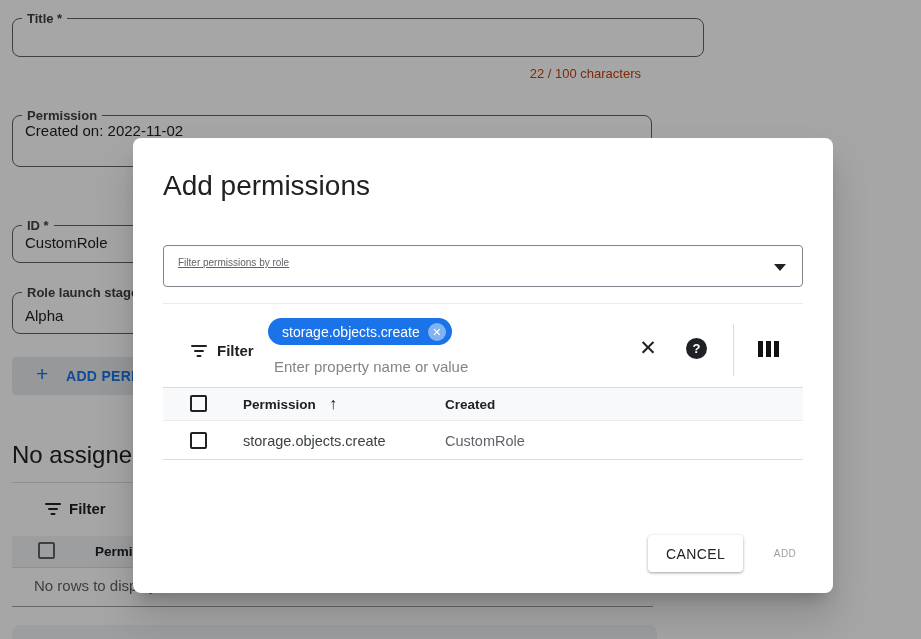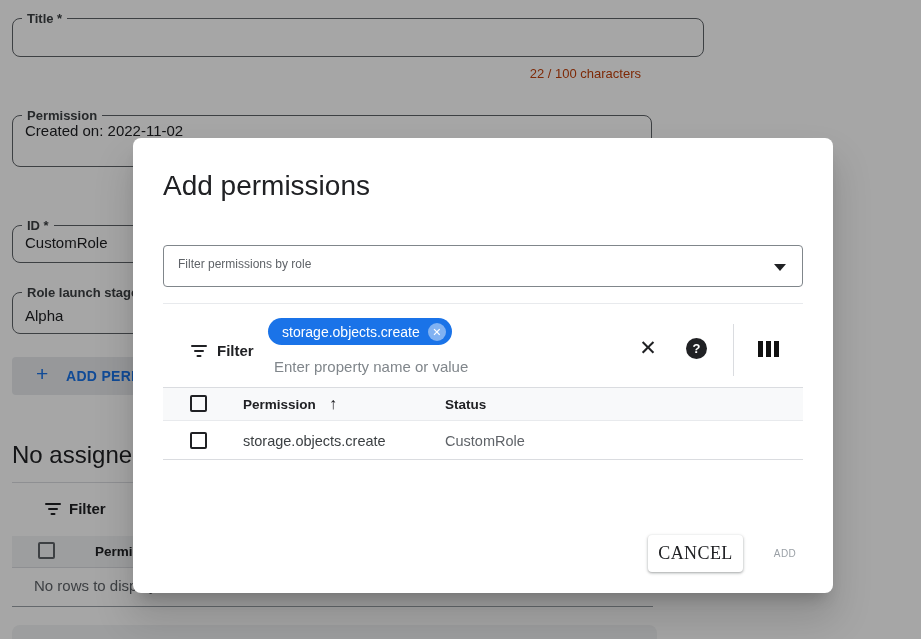--- a/index.html
+++ b/index.html
@@ -55,21 +55,21 @@
   
   #modal { position:absolute; left:133px; top:138px; width:700px; height:455px;
     background:#fff; border-radius:8px; z-index:10;
     box-shadow:0 11px 15px -7px rgba(0,0,0,.2), 0 24px 38px 3px rgba(0,0,0,.14); }
 
   #modal-title { position:absolute; left:30px; top:32px; font-size:28px; font-weight:400;
     color:#202124; }
 
   #role-filter { position:absolute; left:30px; top:107px; width:640px; height:42px;
     border:1px solid #80868b; border-radius:4px; }
-  #role-filter .ph { position:absolute; left:14px; top:11px; font-size:12px; color:#5f6368; }
+  #role-filter .ph { position:absolute; left:14px; top:11px; font-size:10px; color:#5f6368;text-decoration:underline; }
   #role-filter .caret { position:absolute; right:16px; top:18px; width:0; height:0;
     border-left:6px solid transparent; border-right:6px solid transparent;
     border-top:7px solid #202124; }
 
   #tb-topline   { position:absolute; left:30px; top:165px; width:640px; height:1px; background:#e8eaed; }
   #tb-botline   { position:absolute; left:30px; top:249px; width:640px; height:1px; background:#dadce0; }
 
   #m-filter { position:absolute; left:57px; top:204px; display:flex; align-items:center; }
   #m-filter .fl { font-size:15px; font-weight:700; color:#202124; margin-left:9px; }
 
@@ -97,22 +97,22 @@
   #m-thead .c1 { position:absolute; left:80px; top:9px; font-size:13.5px; font-weight:700; color:#202124; }
   #m-thead .arrow { position:absolute; left:166px; top:7px; font-size:16px; font-weight:700; color:#202124; }
   #m-thead .c2 { position:absolute; left:282px; top:9px; font-size:13.5px; font-weight:700; color:#202124; }
 
   #m-row { position:absolute; left:30px; top:284px; width:640px; height:38px;
     border-bottom:1px solid #dadce0; }
   #m-row .c1 { position:absolute; left:80px; top:11px; font-size:14.5px; color:#3c4043; }
   #m-row .c2 { position:absolute; left:282px; top:11px; font-size:14.5px; color:#5f6368; }
 
   #m-cancel { position:absolute; left:515px; top:397px; width:95px; height:37px;
-    background:#fff; border:none; border-radius:4px; font-family:Liberation Serif, serif;
-    font-size:18px; font-weight:500; letter-spacing:.4px; color:#202124;
+    background:#fff; border:none; border-radius:4px; font-family:Liberation Sans, sans-serif;
+    font-size:14px; font-weight:500; letter-spacing:.4px; color:#202124;
     box-shadow:0 1px 2px rgba(60,64,67,.3), 0 1px 3px 1px rgba(60,64,67,.15); }
   #m-add { position:absolute; left:622px; top:397px; width:60px; height:37px;
     background:none; border:none; font-family:inherit; font-size:10px; font-weight:500;
     letter-spacing:.4px; color:#9aa0a6; }
 </style>
 </head>
 <body>
 
 <div id="bg-page">
 
@@ -199,21 +199,21 @@
       <i></i>
       <i></i>
     </div>
 
   <div id="tb-botline"></div>
 
   <div id="m-thead">
     <span class="cb" style="left:27px; top:7px; border-color:#202124;"></span>
     <span class="c1">Permission</span>
     <span class="arrow">↑</span>
-    <span class="c2">Status</span>
+    <span class="c2">Created</span>
   </div>
 
   <div id="m-row">
     <span class="cb" style="left:27px; top:10px; border-color:#202124;"></span>
     <span class="c1">storage.objects.create</span>
     <span class="c2">CustomRole</span>
   </div>
 
   <button id="m-cancel">CANCEL</button>
   <button id="m-add">ADD</button>

